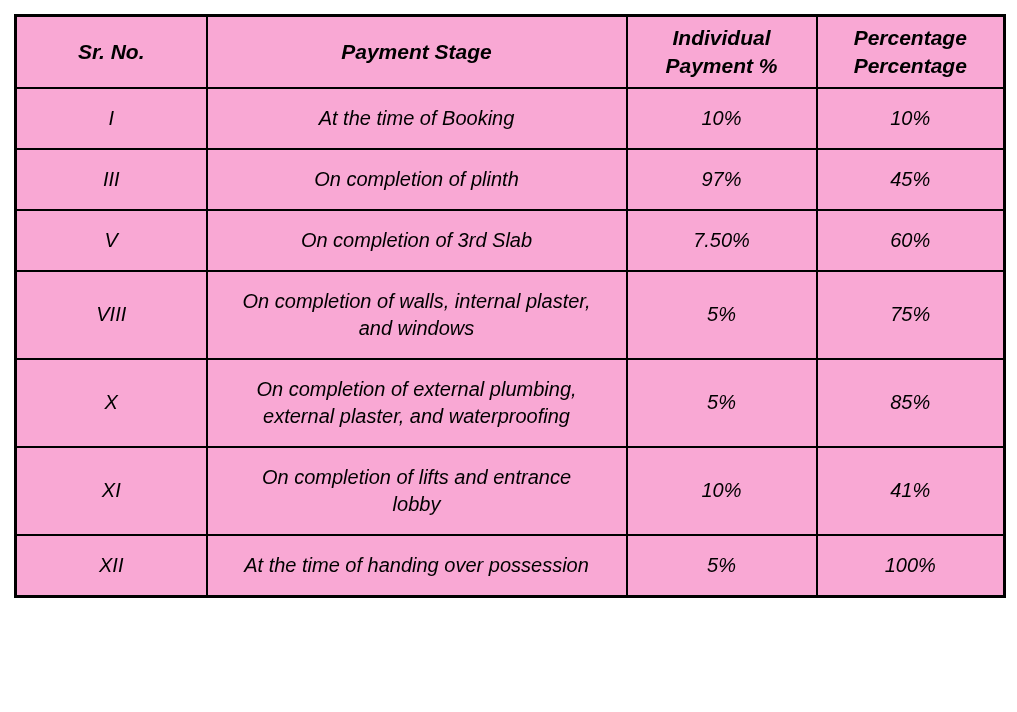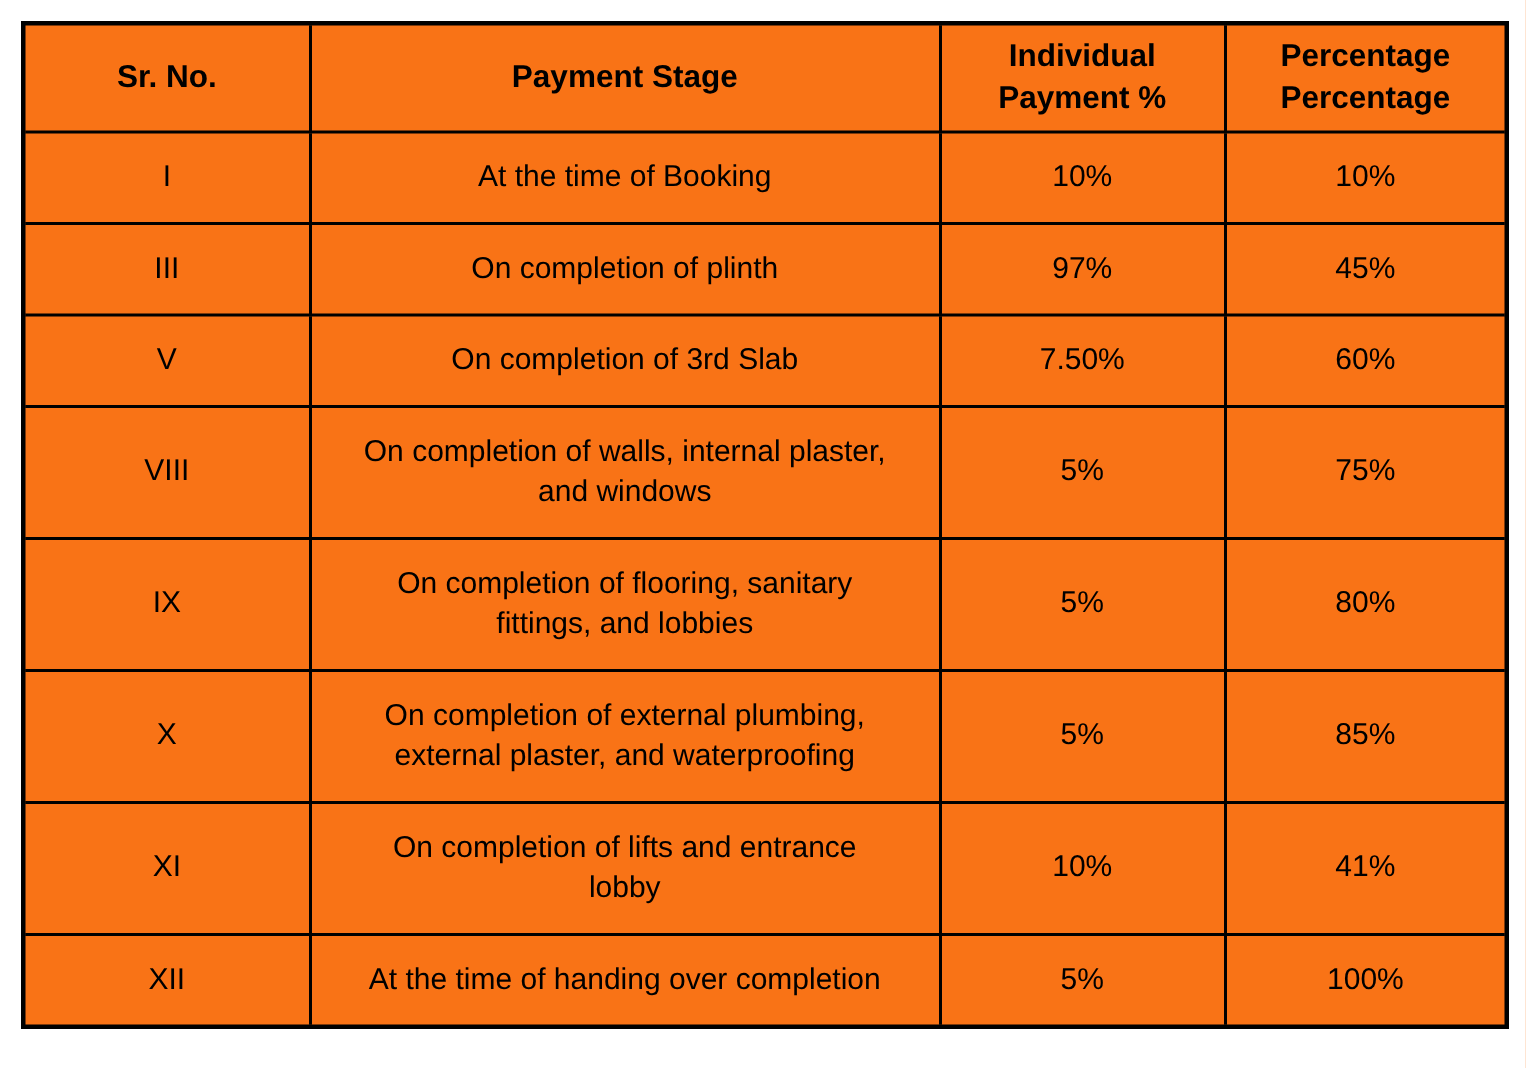--- a/index.html
+++ b/index.html
@@ -17,21 +17,22 @@
     height: 712px;
     background: #ffffff;
     overflow: hidden;
   }
   table.payment-table {
     border-collapse: collapse;
     table-layout: fixed;
     margin: 14px 0 0 14px;
     width: 989px;
     border: 3px solid #000000;
-    background: #f97316;
+    background: #f9a8d4;
+    font-style: italic;
   }
   table.payment-table th,
   table.payment-table td {
     border: 2px solid #000000;
     text-align: center;
     vertical-align: middle;
     font-size: 20px;
     line-height: 1.35;
     color: #000000;
     padding: 4px 8px;
@@ -105,43 +106,37 @@
 
 
 
     <tr>
       <td class="cell-sr">VIII</td>
       <td class="cell-stage">On completion of walls, internal plaster, and windows</td>
       <td class="cell-individual">5%</td>
       <td class="cell-cumulative">75%</td>
     </tr>
 
-    <tr>
-      <td class="cell-sr">IX</td>
-      <td class="cell-stage">On completion of flooring, sanitary fittings, and lobbies</td>
-      <td class="cell-individual">5%</td>
-      <td class="cell-cumulative">80%</td>
-    </tr>
 
     <tr>
       <td class="cell-sr">X</td>
       <td class="cell-stage">On completion of external plumbing, external plaster, and waterproofing</td>
       <td class="cell-individual">5%</td>
       <td class="cell-cumulative">85%</td>
     </tr>
 
     <tr>
       <td class="cell-sr">XI</td>
       <td class="cell-stage">On completion of lifts and entrance lobby</td>
       <td class="cell-individual">10%</td>
       <td class="cell-cumulative">41%</td>
     </tr>
 
     <tr>
       <td class="cell-sr">XII</td>
-      <td class="cell-stage">At the time of handing over completion</td>
+      <td class="cell-stage">At the time of handing over possession</td>
       <td class="cell-individual">5%</td>
       <td class="cell-cumulative">100%</td>
     </tr>
   </tbody>
   </table>
 
 </div>
 
 </body></html>

